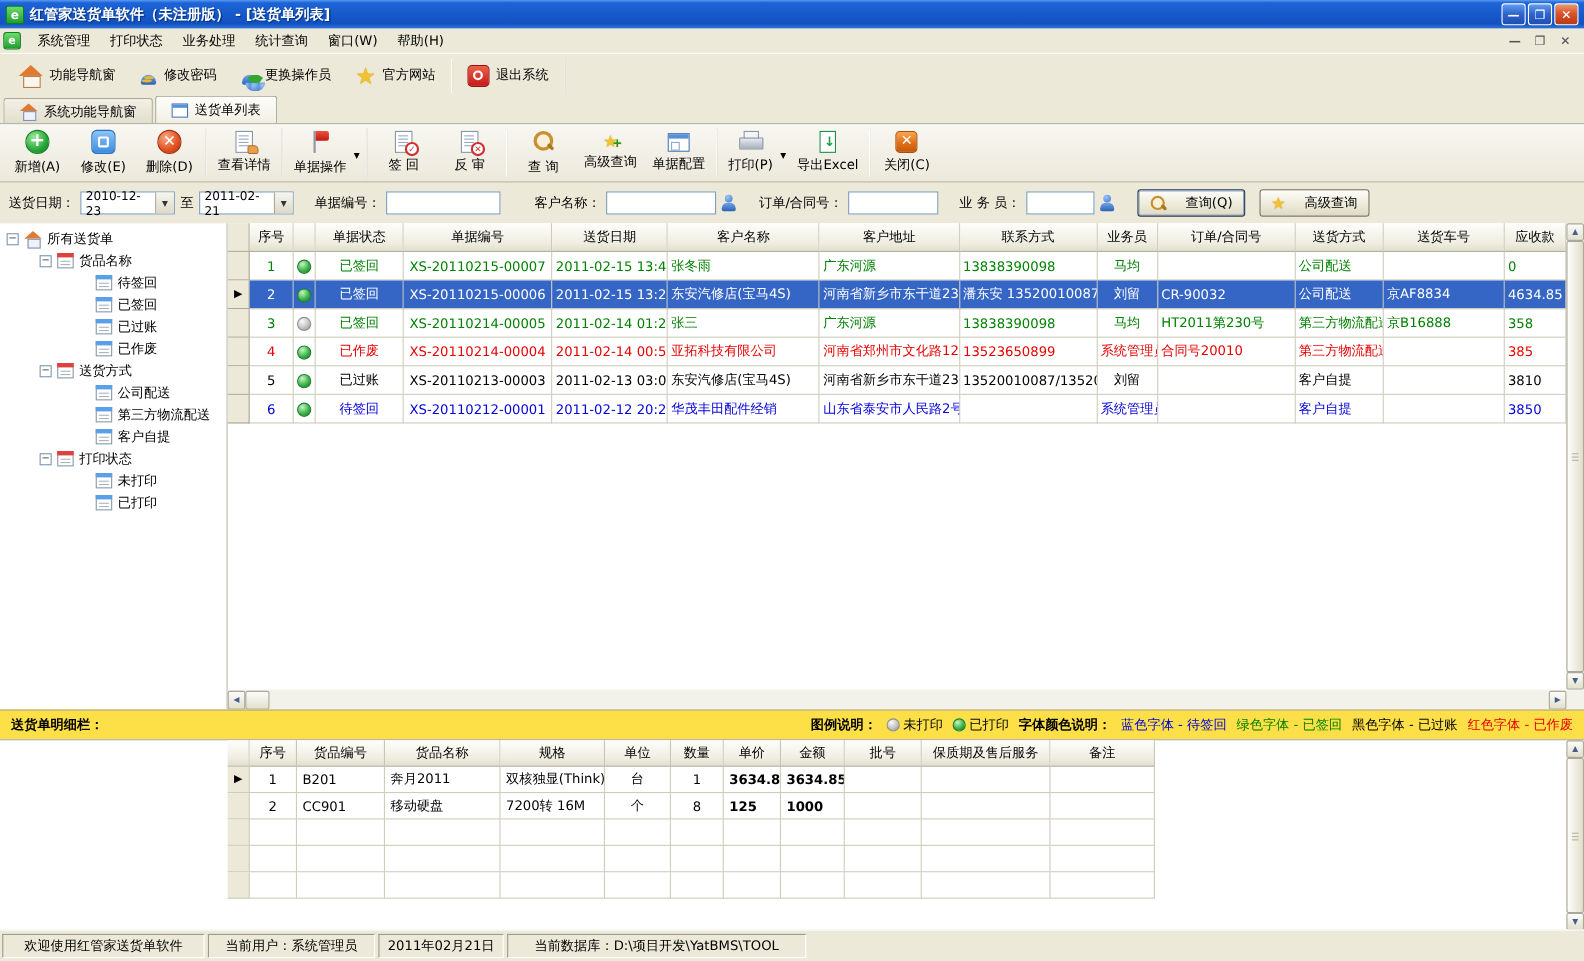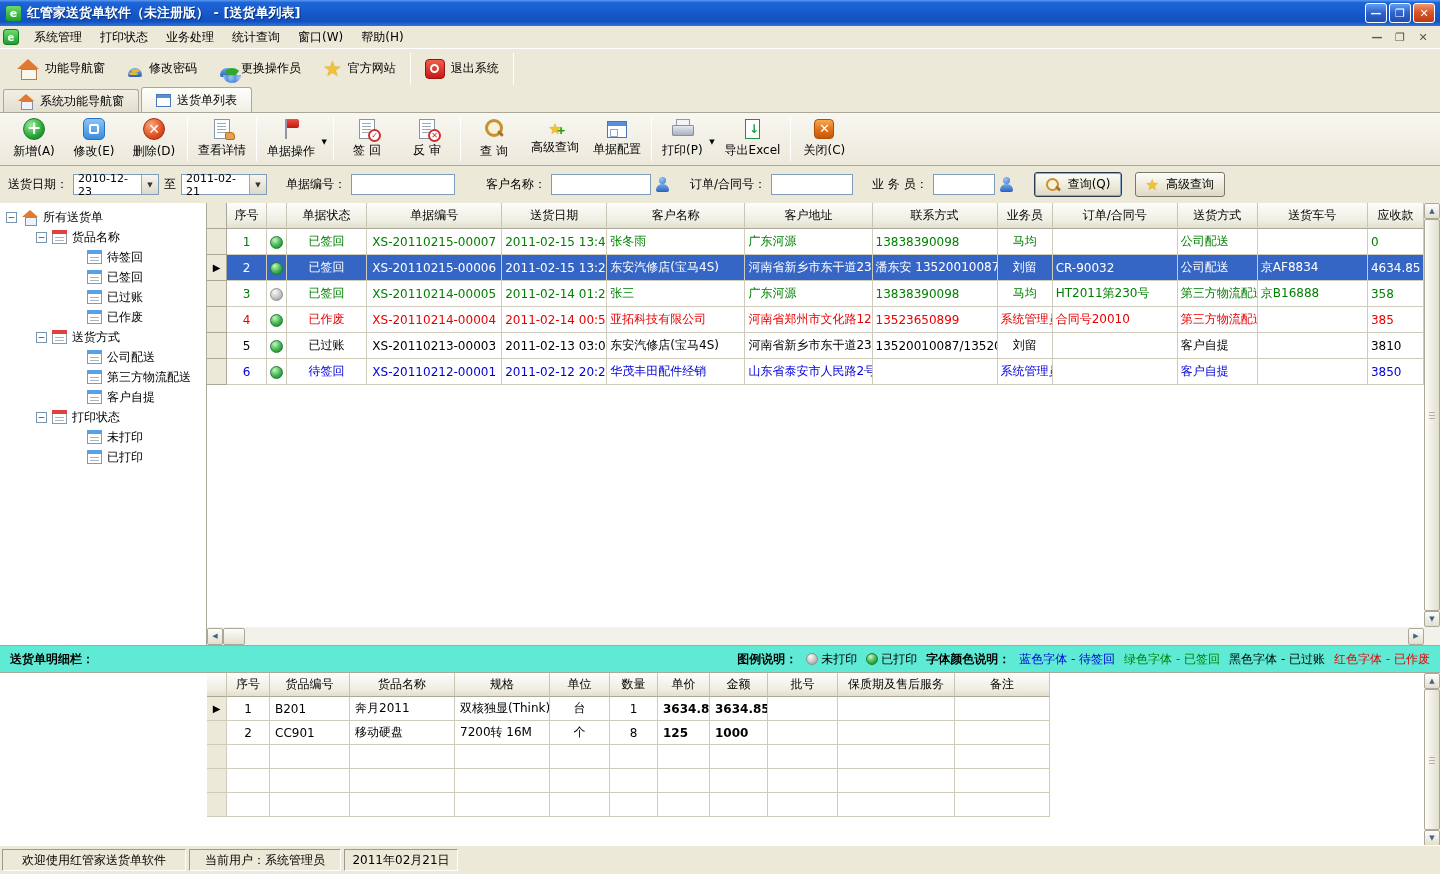--- a/index.html
+++ b/index.html
@@ -37,21 +37,21 @@
 .tb2-sep{width:1px;height:44px;background:#ACA899;border-right:1px solid #FFF;margin:0 3px;}
 .dropmark{font-size:7px;color:#000;position:absolute;right:2px;top:22px;}
 
 
 .filterbar{left:0;top:166px;width:1440px;height:37px;background:#ECE9D8;display:flex;align-items:center;padding-left:8px;gap:5px;}
 .flabel{white-space:nowrap;}
 .combo{width:86px;height:21px;border:1px solid #7F9DB9;background:#fff;display:flex;align-items:center;}
 .combo .val{flex:1;padding-left:4px;font-size:11px;}
 .combo .drop{width:17px;height:19px;background:linear-gradient(#F6F5EF,#DDD9C8);border-left:1px solid #ACA899;display:flex;align-items:center;justify-content:center;font-size:7px;color:#333;}
 .txtbox{height:21px;border:1px solid #7F9DB9;background:#fff;}
-.btn{height:25px;display:flex;align-items:center;gap:7px;padding:2px 10px;background:linear-gradient(#FDFDFA,#ECE9D8 60%,#DDD9C5);border:1px solid #7A7A68;border-radius:3px;}
+.btn{height:25px;display:flex;align-items:center;gap:17px;padding:2px 10px;background:linear-gradient(#FDFDFA,#ECE9D8 60%,#DDD9C5);border:1px solid #7A7A68;border-radius:3px;}
 .btn.default{border:1px solid #2A3A52;box-shadow:0 0 0 1px #8FA8C8 inset;}
 
 
 .tree-panel{left:0;top:203px;width:207px;height:442px;background:#fff;border-right:1px solid #ACA899;overflow:hidden;padding-top:4px;}
 .tree-row{height:20px;display:flex;align-items:center;gap:5px;white-space:nowrap;}
 .expand-box{width:11px;height:11px;border:1px solid #7A96AF;background:#fff;font-size:9px;line-height:9px;display:flex;align-items:center;justify-content:center;color:#333;flex:none;}
 .tree-spacer{width:16px;flex:none;}
 .cal{width:15px;height:14px;border:1px solid #8899AA;background:#fff;position:relative;flex:none;}
 .cal::before{content:"";position:absolute;left:-1px;right:-1px;top:-1px;height:4px;}
 .cal.red::before{background:#E04040;}
@@ -81,21 +81,21 @@
 
 .sb-v{position:absolute;width:16px;background:#F2F1EA;display:flex;flex-direction:column;}
 .sb-btn{width:16px;height:16px;background:linear-gradient(#FDFDFB,#E2DFCC);border:1px solid #ACA899;border-radius:2px;display:flex;align-items:center;justify-content:center;font-size:7px;color:#44618E;flex:none;}
 .sb-thumb-v{flex:1;margin:0;background:linear-gradient(90deg,#FDFDFB,#E2DFCC);border:1px solid #ACA899;border-radius:2px;position:relative;}
 .sb-thumb-v::after{content:"";position:absolute;left:4px;right:4px;top:50%;height:1px;background:#B8B4A0;box-shadow:0 -3px 0 #B8B4A0,0 3px 0 #B8B4A0;}
 .sb-h{position:absolute;height:18px;background:#F2F1EA;display:flex;align-items:center;}
 .sb-btn-h{width:16px;height:17px;background:linear-gradient(#FDFDFB,#E2DFCC);border:1px solid #ACA899;border-radius:2px;display:flex;align-items:center;justify-content:center;font-size:7px;color:#44618E;flex:none;}
 .sb-thumb-h{width:22px;height:17px;background:linear-gradient(#FDFDFB,#E2DFCC);border:1px solid #ACA899;border-radius:2px;}
 
 
-.detail-bar{left:0;top:645px;width:1440px;height:27px;background:#5eead4;display:flex;align-items:center;padding:0 10px;border-top:1px solid #ACA899;}
+.detail-bar{left:0;top:645px;width:1440px;height:27px;background:#fde047;display:flex;align-items:center;padding:0 10px;border-top:1px solid #ACA899;}
 .detail-title{font-weight:bold;}
 .legend{margin-left:auto;display:flex;align-items:center;gap:9px;white-space:nowrap;}
 .lg-blue{color:#0000D8;}.lg-green{color:#008000;}.lg-black{color:#000;}.lg-red{color:#E80000;}
 .ldot{width:12px;height:12px;border-radius:50%;display:inline-block;margin-right:3px;vertical-align:-2px;}
 
 .detail-area{left:0;top:672px;width:1440px;height:173px;background:#fff;border-top:1px solid #ACA899;}
 .dtable{position:absolute;left:207px;top:0;width:843px;}
 .dtable th{height:24px;background:linear-gradient(#FDFDFB,#F0EEE2 70%,#E2DFCC);border-right:1px solid #C9C5B2;border-bottom:1px solid #ACA899;font-weight:normal;overflow:hidden;white-space:nowrap;}
 .dtable td{height:24px;border-right:1px solid #CFCCBC;border-bottom:1px solid #CFCCBC;overflow:hidden;white-space:nowrap;padding:0 5px;}
 .dtable tr.total td{border-top:2px solid #9A978A;font-size:12px;}
@@ -661,13 +661,14 @@
     <span class="sb-btn">▲</span>
     <span class="sb-thumb-v"></span>
     <span class="sb-btn">▼</span>
   </div>
 </div>
 
 <div class="abs statusbar">
     <div class="spanel" style="width: 184px;">欢迎使用红管家送货单软件</div>
     <div class="spanel" style="width: 152px;">当前用户：系统管理员</div>
     <div class="spanel" style="width: 114px;">2011年02月21日</div>
+    <div class="spanel" style="width: 272px;">当前数据库：D:\项目开发\YatBMS\TOOL</div>
   </div>
 
 </body></html>

